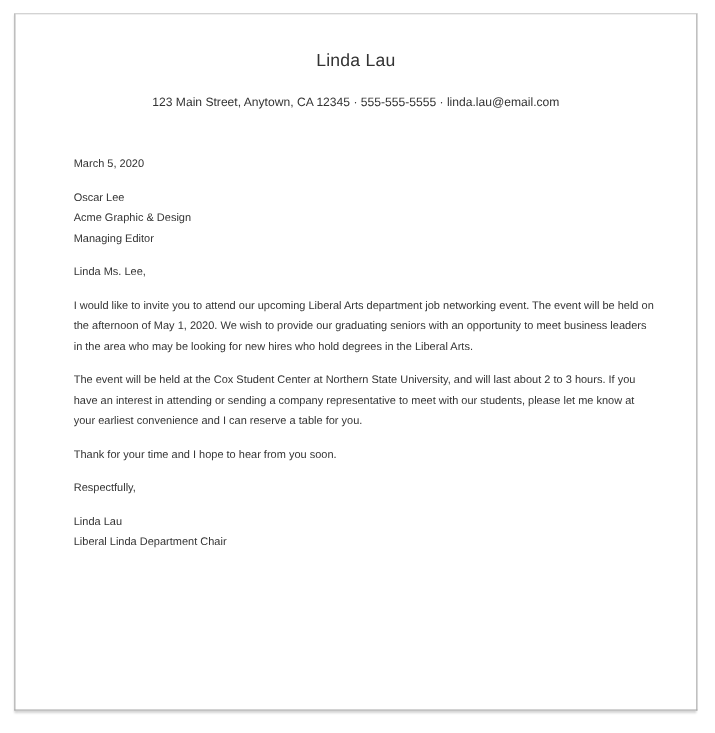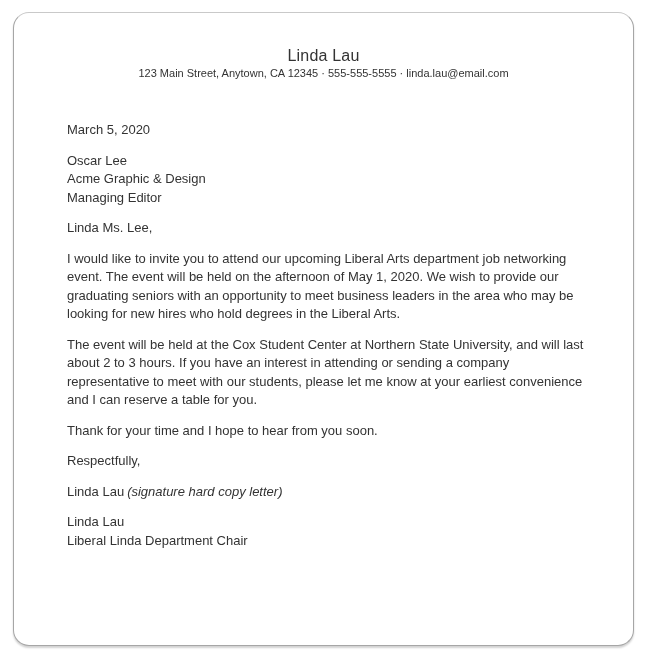--- a/index.html
+++ b/index.html
@@ -12,46 +12,46 @@
   }
   .letter-card {
     position: absolute;
     left: 13px;
     top: 12px;
     width: 621px;
     height: 634px;
     background: #ffffff;
     border: 1px solid #a6a6a6;
     border-top-color: #c9c9c9;
-    border-radius: 16px;
+    border-radius: 0;
     box-shadow: 0 2px 2px rgba(0,0,0,0.18);
     box-sizing: border-box;
     overflow: hidden;
   }
   .letterhead {
     padding-top: 33px;
     text-align: center;
     color: #333333;
   }
   .sender-name {
     font-size: 16px;
     font-weight: 400;
     line-height: 20px;
     letter-spacing: 0.2px;
   }
   .sender-contact {
-    margin-top: 0;
+    margin-top: 20px;
     font-size: 11px;
     line-height: 14px;
     color: #333333;
   }
   .letter-body {
     margin: 41px 40px 0 53px;
     width: 528px;
-    font-size: 13px;
+    font-size: 10px;
     line-height: 18.5px;
     color: #333333;
   }
   .block {
     margin: 0 0 12px 0;
   }
   .block p, .line {
     margin: 0;
     padding: 0;
   }
@@ -95,23 +95,20 @@
     </div>
 
     <div class="block">
       <p class="line">Thank for your time and I hope to hear from you soon.</p>
     </div>
 
     <div class="block">
       <p class="line">Respectfully,</p>
     </div>
 
-    <div class="block">
-      <p class="line"><span>Linda Lau</span><span class="sig-note">(signature hard copy letter)</span></p>
-    </div>
 
     <div class="block">
       <p class="line">Linda Lau</p>
       <p class="line">Liberal Linda Department Chair</p>
     </div>
 
   </div>
 </div>
 
 </body></html>

